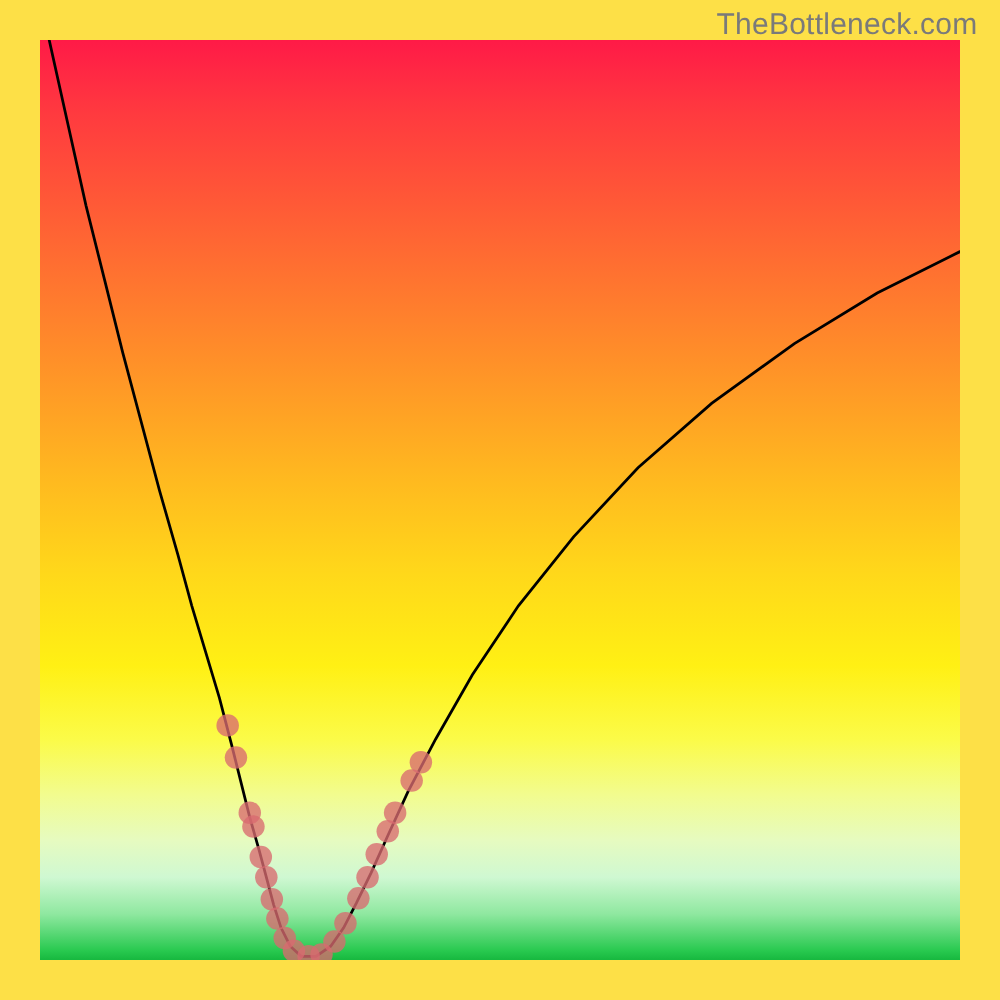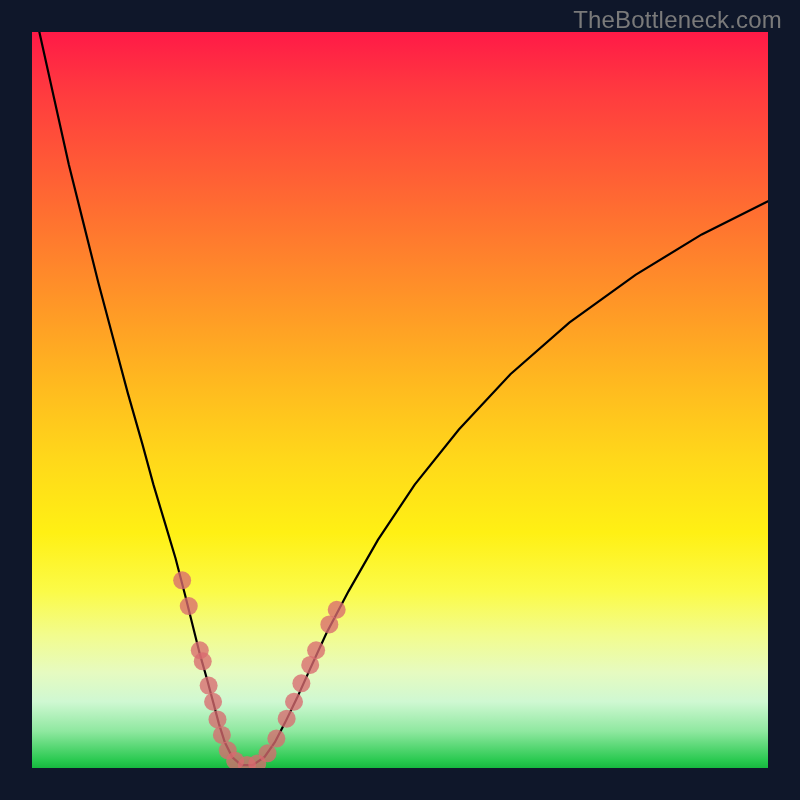--- a/index.html
+++ b/index.html
@@ -10,21 +10,21 @@
     overflow: hidden;
     background: #000;
     font-family: Arial, Helvetica, sans-serif;
   }
   .frame {
     position: absolute;
     top: 0;
     left: 0;
     width: 800px;
     height: 800px;
-    background: #0f172a;
+    background: #fde047;
   }
   .plot {
     position: absolute;
     top: 32px;
     left: 32px;
     width: 736px;
     height: 736px;
     overflow: hidden;
   }
   .gradient {

